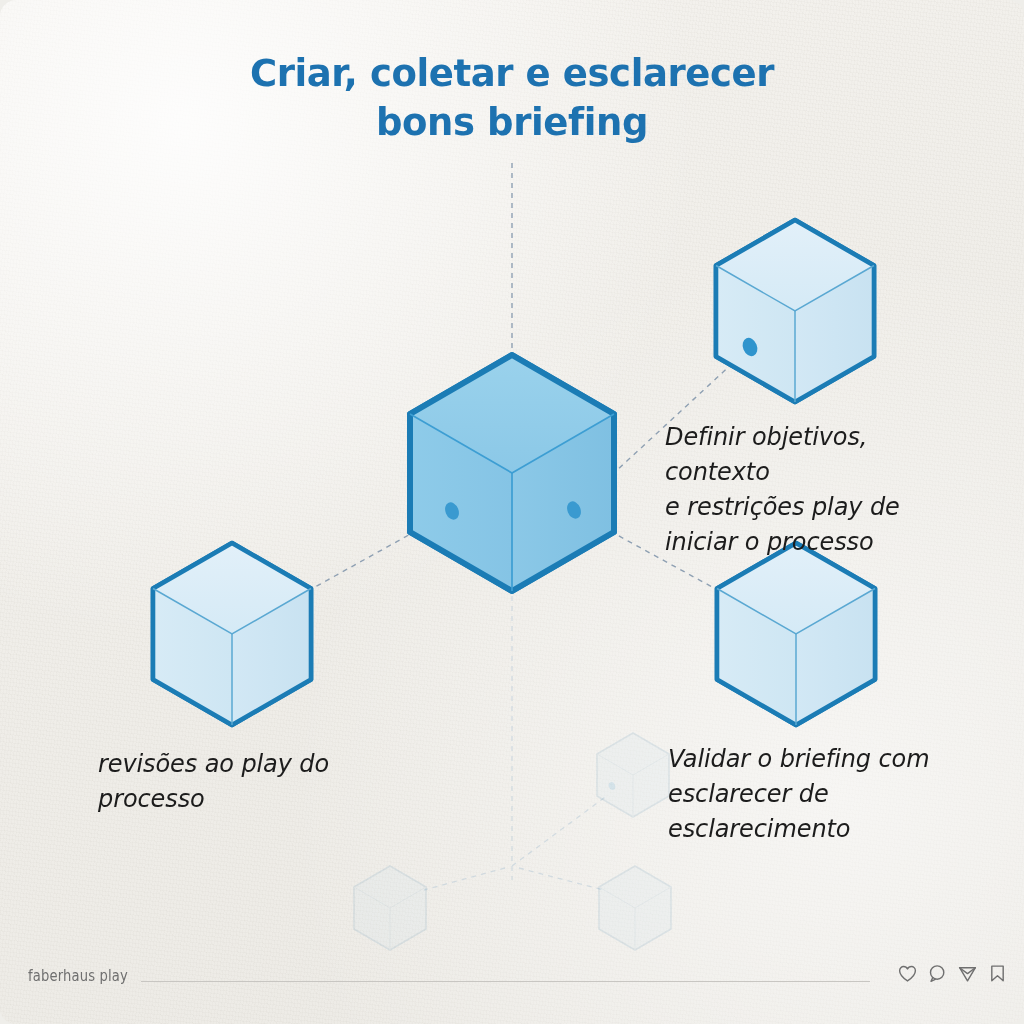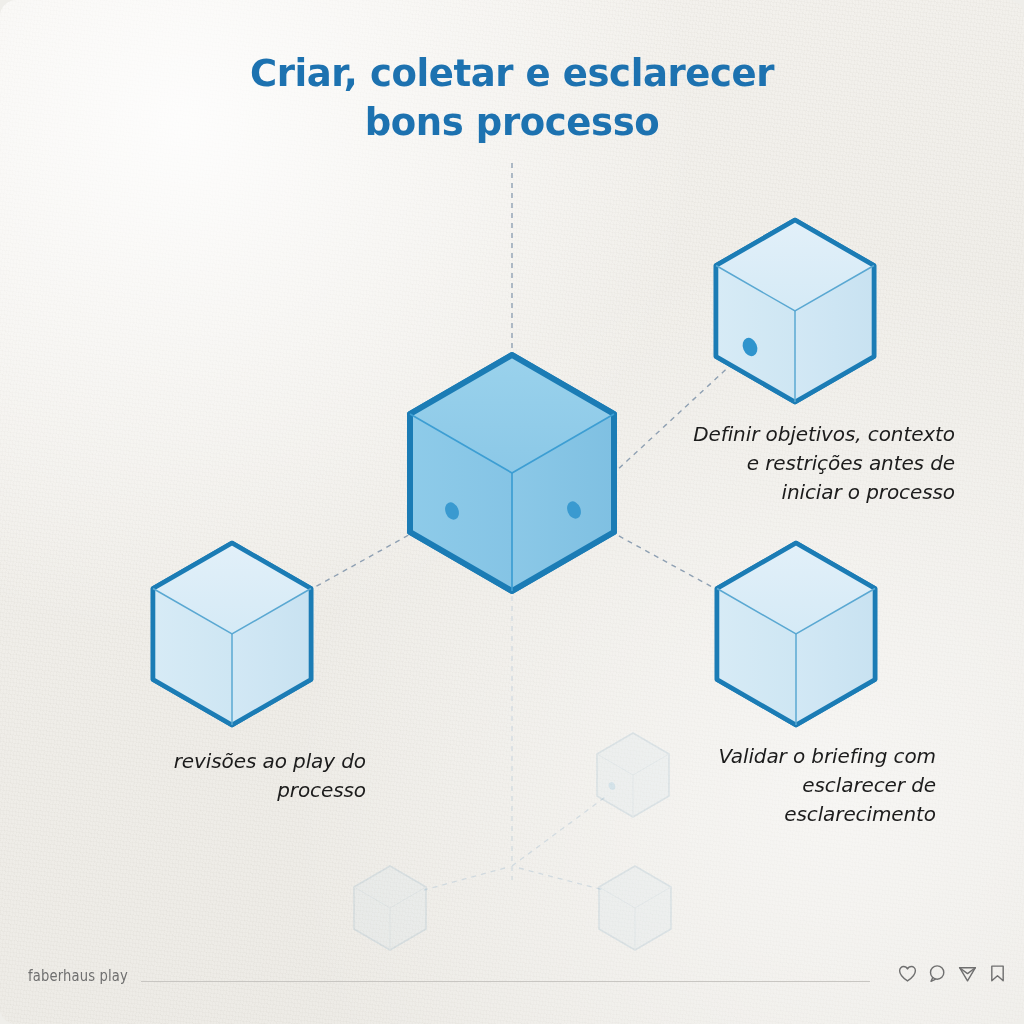--- a/index.html
+++ b/index.html
@@ -46,23 +46,23 @@
     letter-spacing: -0.4px;
   }
   .title .line { display: block; }
 
   
   .caption {
     position: absolute;
     color: #1c1c1c;
     font-family: "DejaVu Sans", sans-serif;
     font-style: italic;
-    font-size: 20px;
+    font-size: 24px;
     line-height: 1.46;
-    text-align: right;
+    text-align: left;
     letter-spacing: -0.1px;
   }
   #caption-top-right { left: 665px; top: 420px; width: 290px; }
   #caption-bottom-left { left: 98px; top: 747px; width: 268px; }
   #caption-bottom-right { left: 668px; top: 742px; width: 268px; }
 
   
   .footer-brand {
     position: absolute;
     left: 28px;
@@ -197,26 +197,26 @@
       <path d="M 512 355 L 614 414 L 614 532 L 512 591 L 410 532 L 410 414 Z" fill="none" stroke="#1b7cb5" stroke-width="6" stroke-linejoin="round"></path>
       <path d="M 410 414 L 512 473 L 614 414" fill="none" stroke="#3d9ed3" stroke-width="1.7"></path>
       <path d="M 512 473 L 512 591" fill="none" stroke="#3d9ed3" stroke-width="1.7"></path>
       <ellipse cx="452" cy="511" rx="6.5" ry="9" fill="#3a9ad0" transform="rotate(-22 452 511)"></ellipse>
       <ellipse cx="574" cy="510" rx="6.5" ry="9" fill="#3a9ad0" transform="rotate(-22 574 510)"></ellipse>
     </g>
   </svg>
 
   <div class="title">
     <span class="line">Criar, coletar e esclarecer</span>
-    <span class="line">bons processo</span>
+    <span class="line">bons briefing</span>
   </div>
 
   <div class="caption" id="caption-top-right">
     <div>Definir objetivos, contexto</div>
-    <div>e restrições antes de</div>
+    <div>e restrições play de</div>
     <div>iniciar o processo</div>
   </div>
 
   <div class="caption" id="caption-bottom-left">
     <div>revisões ao play do</div>
     <div>processo</div>
   </div>
 
   <div class="caption" id="caption-bottom-right">
     <div>Validar o briefing com</div>

